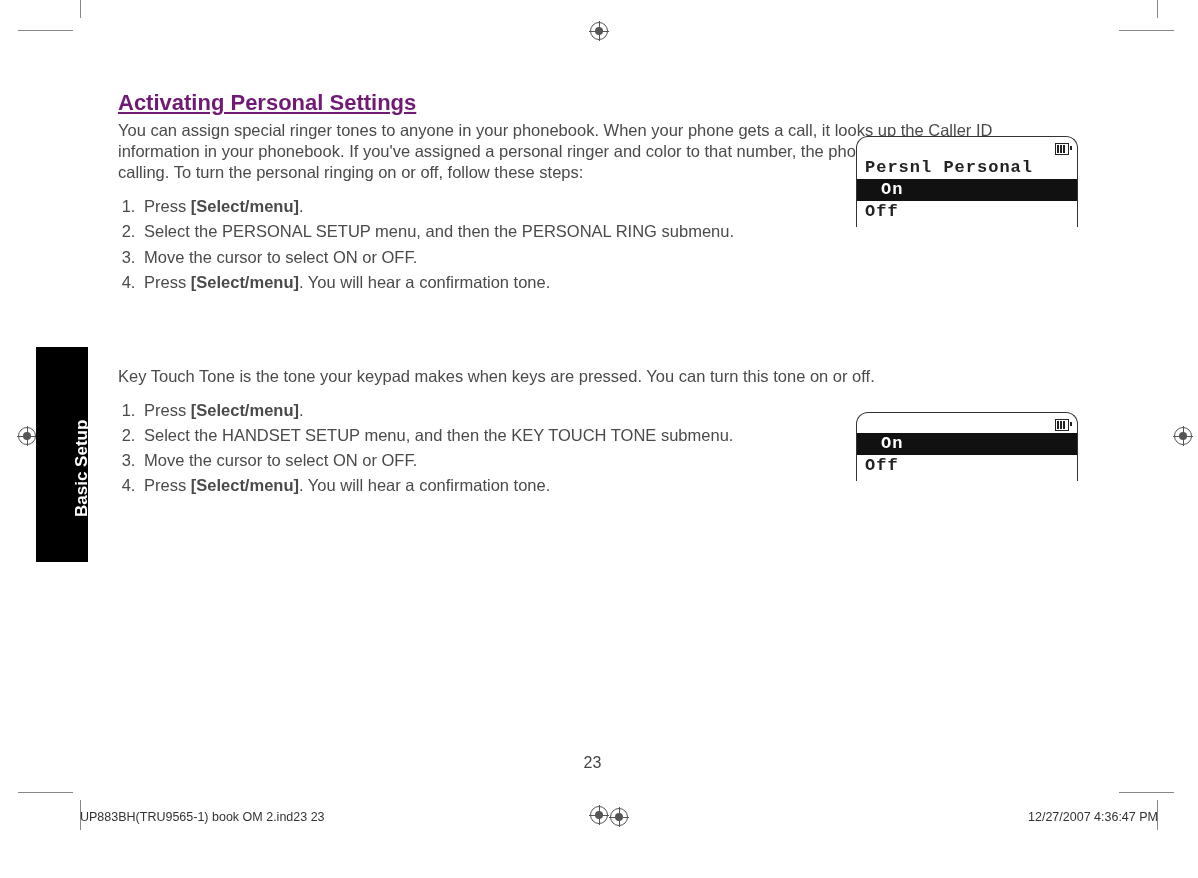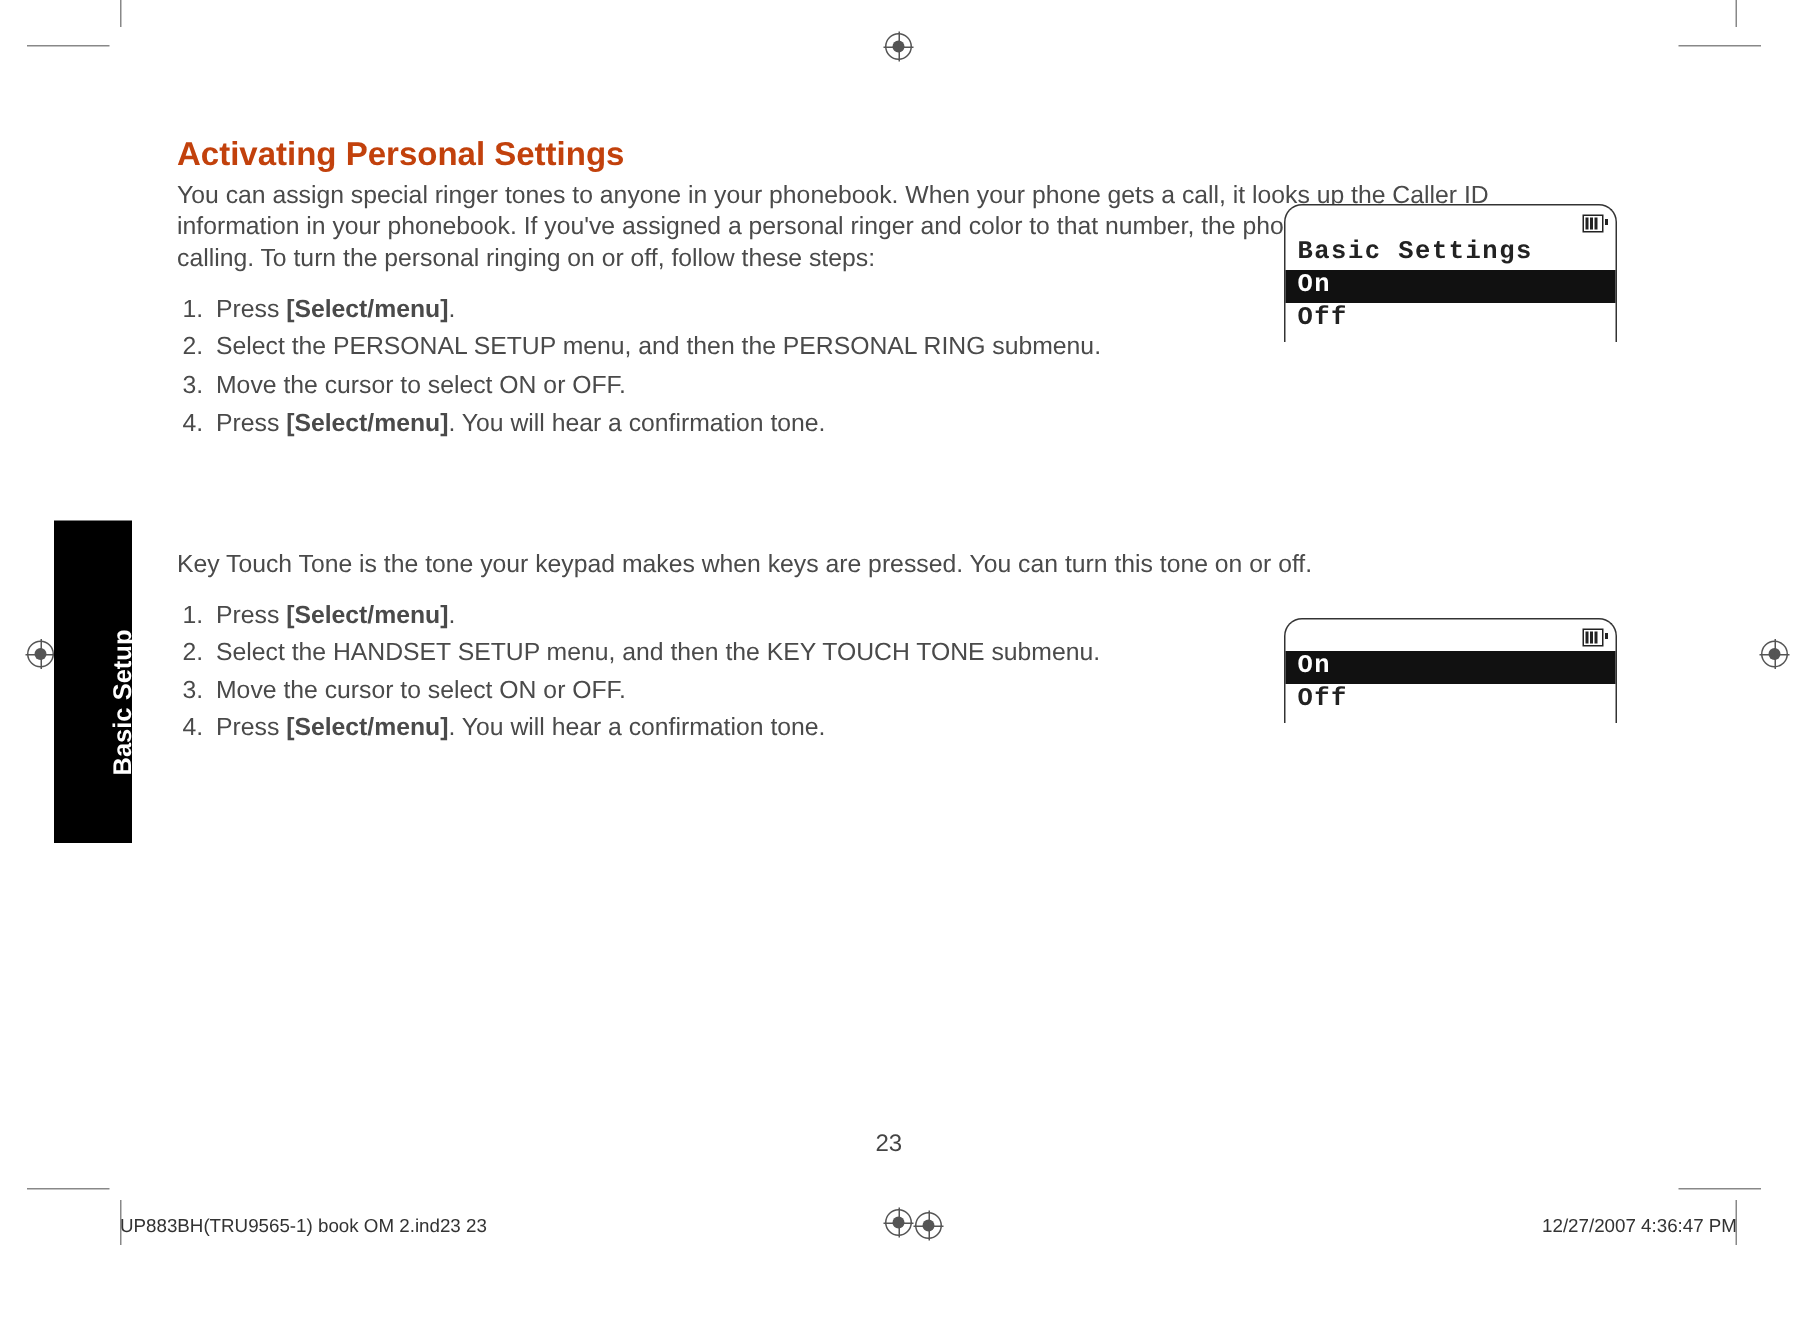--- a/index.html
+++ b/index.html
@@ -44,21 +44,22 @@
   .content {
     position: absolute;
     left: 38px;
     top: 70px;
     width: 960px;
   }
   h2 {
     font-size: 22px;
     font-weight: bold;
     margin: 0 0 4px 0;
-    color: #c2410c;
+    color: #701a75;
+    text-decoration: underline;
   }
   p.intro {
     font-size: 16.5px;
     line-height: 1.28;
     margin: 0 0 2px 0;
     color: #4a4a4a;
   }
   ol.steps {
     margin: 12px 0 0 22px;
     padding: 0;
@@ -93,21 +94,21 @@
     letter-spacing: 1px;
     padding: 0 8px;
     line-height: 22px;
     white-space: pre;
     color: #222;
   }
   .lcd-row.inverse {
     background: #111;
     color: #fff;
     margin: 0 0px;
-    padding-left: 8px;
+    padding-left: 24px;
   }
   .lcd-row.title { text-align: left; }
   .lcd-batt {
     text-align: right;
     padding: 2px 8px 0 0;
     line-height: 14px;
   }
   .batt-icon {
     display: inline-block;
     width: 12px;
@@ -210,21 +211,21 @@
 
 <div class="page">
   <div class="content">
 
     <div class="section">
       <h2>Activating Personal Settings</h2>
       <p class="intro">You can assign special ringer tones to anyone in your phonebook. When your phone gets a call, it looks up the Caller ID information in your phonebook. If you've assigned a personal ringer and color to that number, the phone uses it so you know who is calling. To turn the personal ringing on or off, follow these steps:</p>
       <div class="lcd" style="top:46px;">
         <div class="lcd-frame">
           <div class="lcd-batt"><span class="batt-icon"><span class="bar b1"></span><span class="bar b2"></span><span class="bar b3"></span></span></div>
-          <div class="lcd-row title">Basic Settings</div>
+          <div class="lcd-row title">Persnl Personal</div>
           <div class="lcd-row inverse">On</div>
           <div class="lcd-row">Off</div>
         </div>
       </div>
       <ol class="steps" style="width:660px;">
         <li><span>Press </span><span class="bold">[Select/menu]</span><span>.</span></li>
         <li><span>Select the PERSONAL SETUP menu, and then the PERSONAL RING submenu.</span><span class="bold"></span><span></span></li>
         <li><span>Move the cursor to select ON or OFF.</span><span class="bold"></span><span></span></li>
         <li><span>Press </span><span class="bold">[Select/menu]</span><span>. You will hear a confirmation tone.</span></li>
       </ol>

